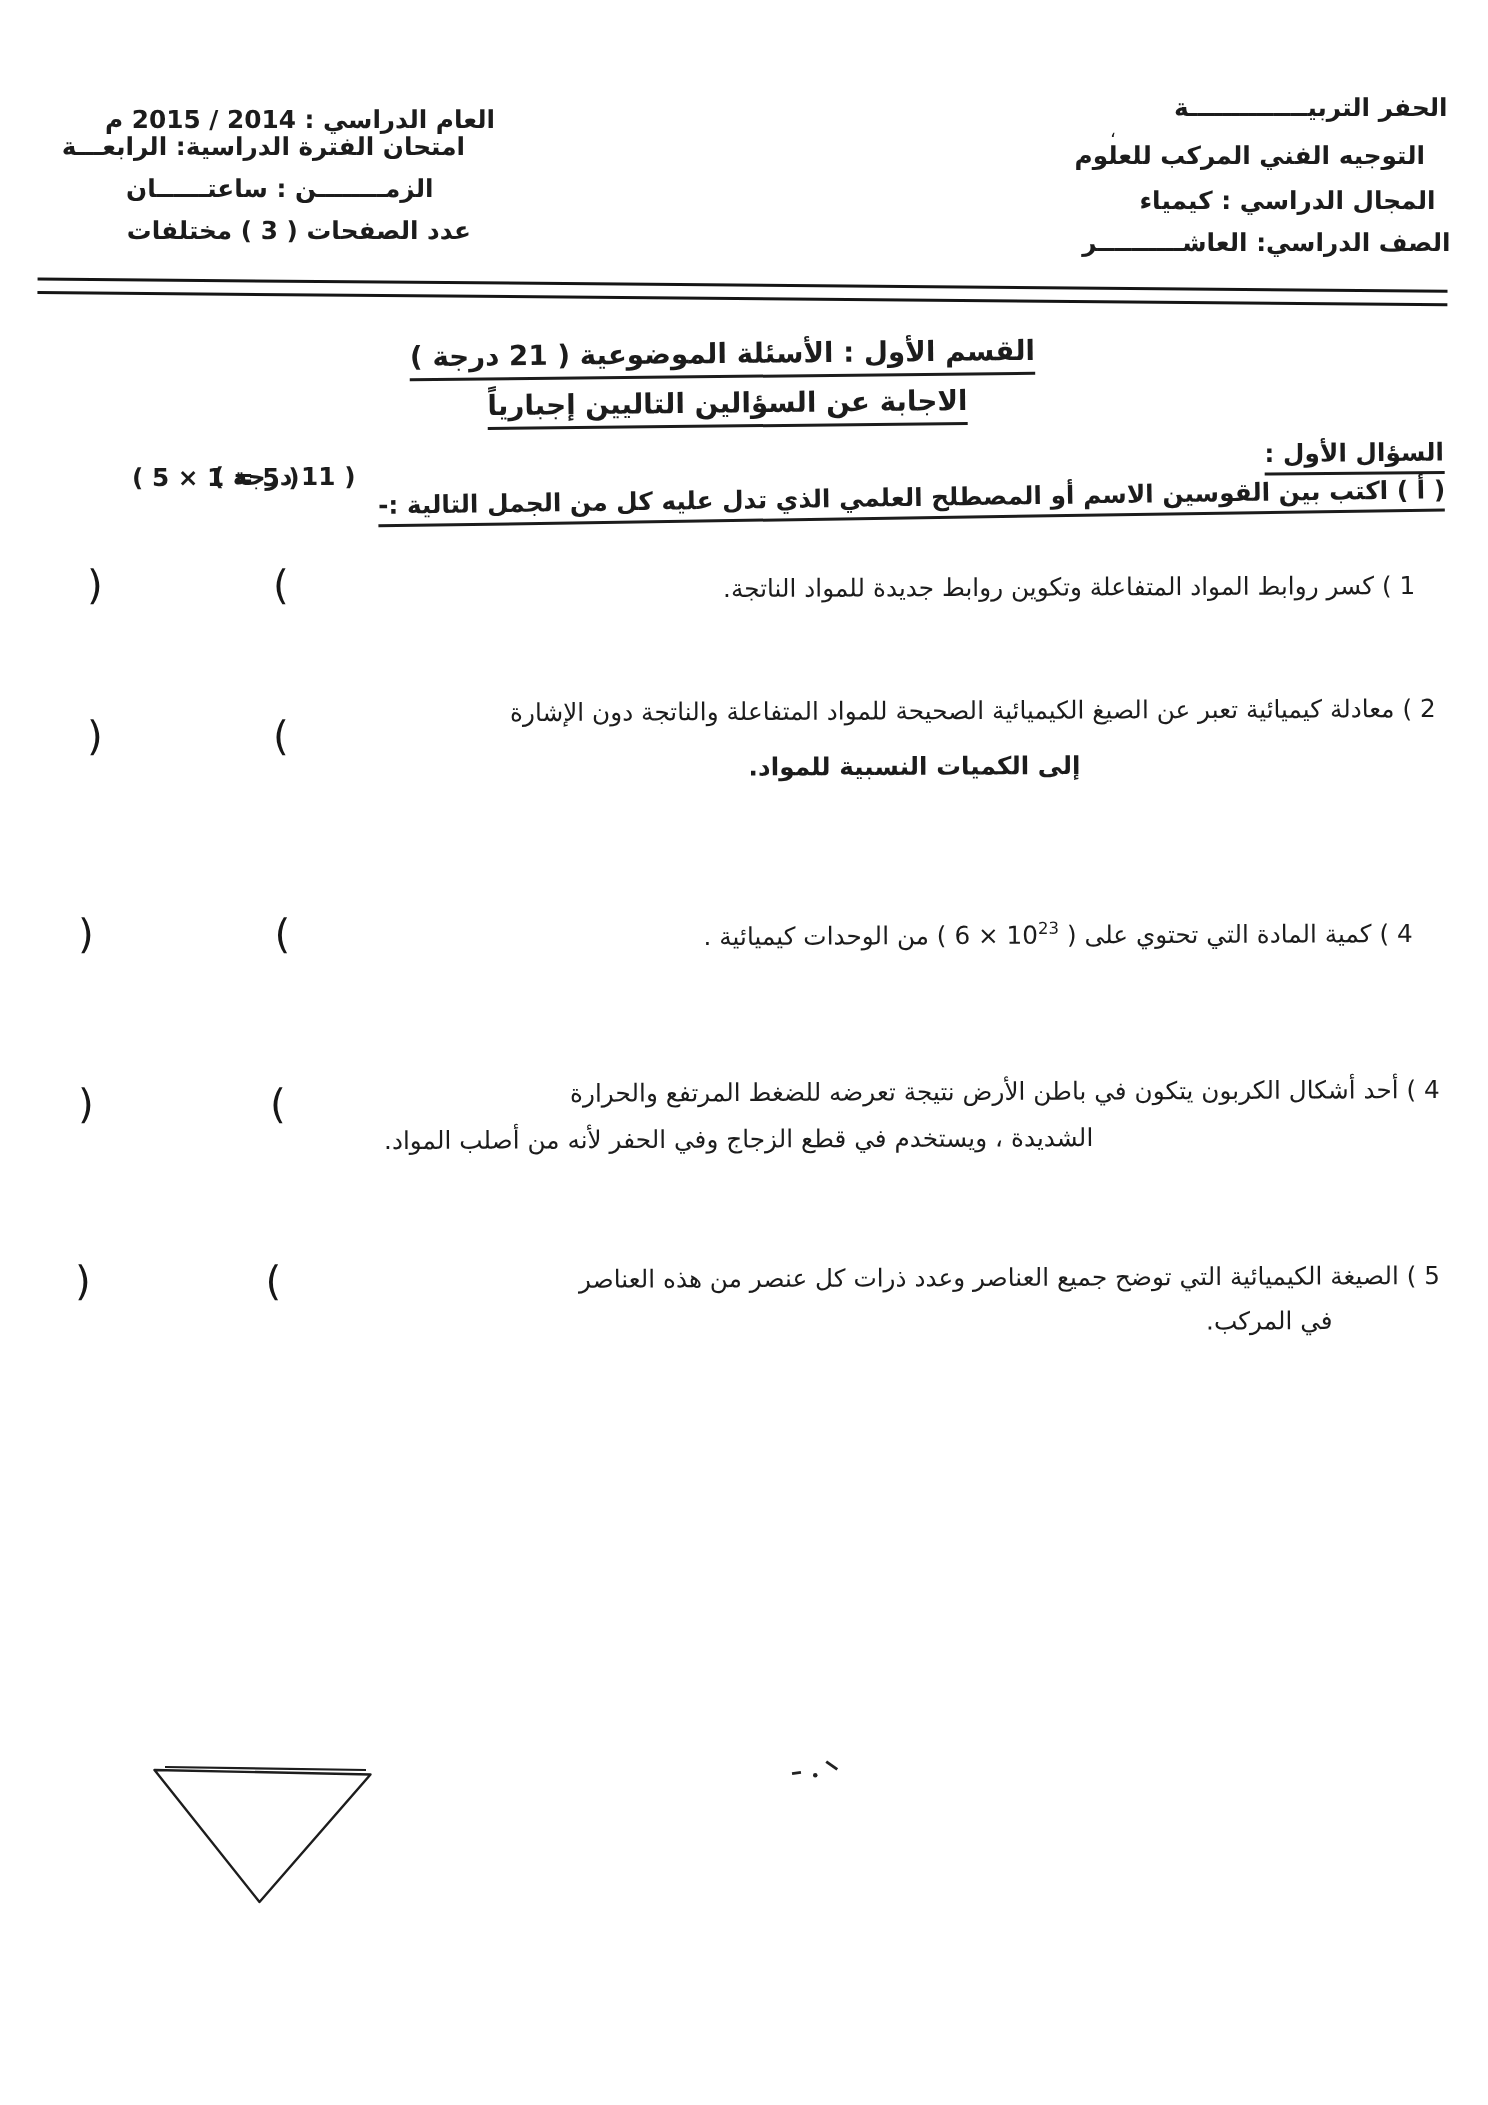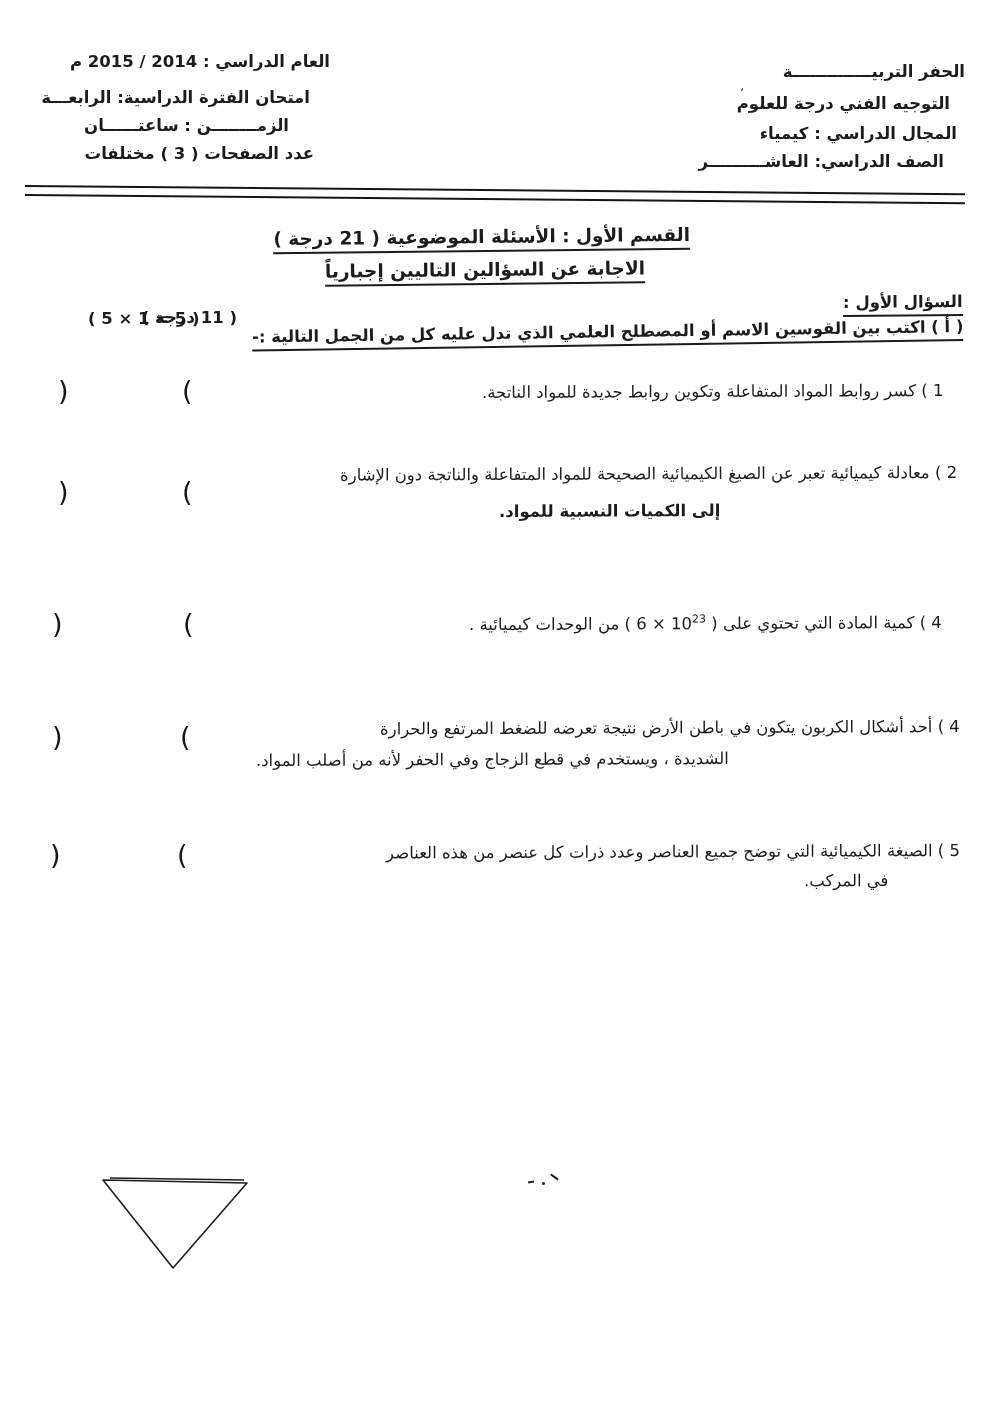--- a/index.html
+++ b/index.html
@@ -34,25 +34,25 @@
   .smudge-dash{position:absolute;width:6px;height:2px;background:#222;}
   .smudge-dot{position:absolute;width:3px;height:3px;background:#222;border-radius:50%;}
 </style>
 </head>
 <body>
 
 <div class="page">
 
   <div class="abs hdr" style="top:62px;right:27px;">الحفر التربيــــــــــــــة</div>
   <div class="abs hdr" style="top:80px;left:740px;font-weight:normal;font-size:12px;">،</div>
-  <div class="abs hdr" style="top:94px;right:42px;">التوجيه الفني درجة للعلوم</div>
+  <div class="abs hdr" style="top:94px;right:42px;">التوجيه الفني المركب للعلوم</div>
   <div class="abs hdr" style="top:124px;right:35px;">المجال الدراسي : كيمياء</div>
-  <div class="abs hdr" style="top:152px;right:48px;">الصف الدراسي:  العاشــــــــــر</div>
+  <div class="abs hdr" style="top:152px;right:25px;">الصف الدراسي:  العاشــــــــــر</div>
 
-  <div class="abs hdr" style="top:52px;right:662px;">العام الدراسي : 2014 / 2015 م</div>
+  <div class="abs hdr" style="top:70px;right:662px;">العام الدراسي : 2014 / 2015 م</div>
   <div class="abs hdr" style="top:88px;right:682px;">امتحان الفترة الدراسية: الرابعـــة</div>
   <div class="abs hdr" style="top:116px;right:703px;">الزمــــــــن : ساعتــــــان</div>
   <div class="abs hdr" style="top:144px;right:678px;">عدد الصفحات ( 3 ) مختلفات</div>
 
   <div class="rule"></div>
 
   <div class="abs title-block" style="top:226px;">
     <span class="title uline">القسم الأول : الأسئلة الموضوعية ( 21 درجة )</span>
   </div>
   <div class="abs title-block" style="top:259px;">

